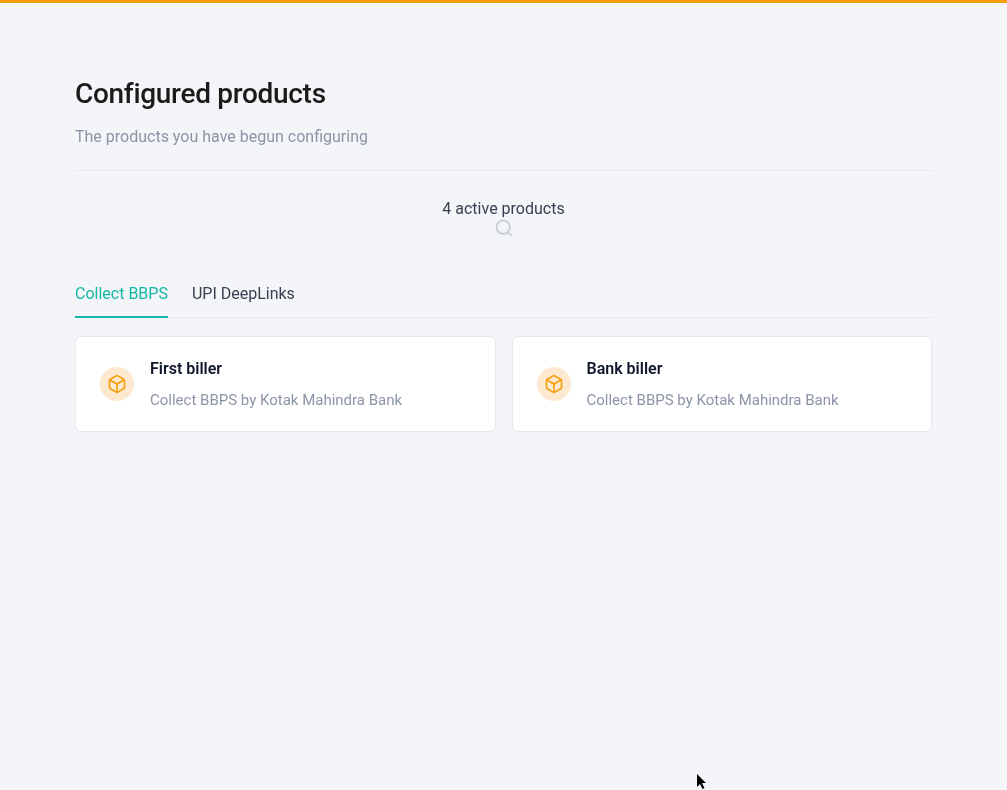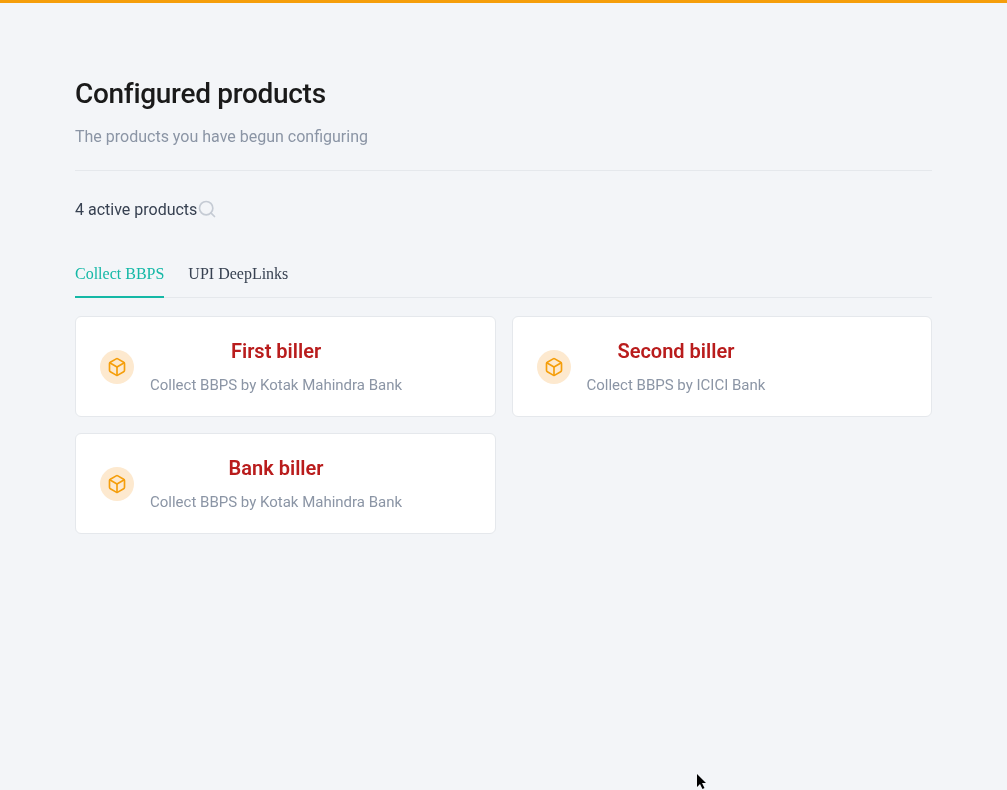--- a/index.html
+++ b/index.html
@@ -44,23 +44,24 @@
 
     .divider {
       border: none;
       border-top: 1px solid #e5e8ec;
       margin-top: 24px;
       margin-bottom: 0;
     }
 
     .status-row {
       display: flex;
-      justify-content: flex-start;
+      justify-content: space-between;
       align-items: center;
       margin-top: 28px;
+      flex-direction: column;
     }
 
     .active-count {
       font-size: 16px;
       color: #374151;
       font-weight: 400;
     }
 
     .search-icon {
       color: #c5cbd4;
@@ -75,21 +76,20 @@
       border-bottom: 1px solid #e5e8ec;
     }
 
     .tab {
       padding: 0 0 14px 0;
       margin-right: 24px;
       font-size: 16px;
       cursor: pointer;
       position: relative;
       font-weight: 400;
-      font-family: Liberation Serif, serif;
     }
 
     .tab.active {
       color: #14b8a6;
     }
 
     .tab.active::after {
       content: '';
       position: absolute;
       bottom: -1px;
@@ -135,25 +135,24 @@
     .card-icon-wrap svg {
       display: block;
     }
 
     .card-content {
       display: flex;
       flex-direction: column;
     }
 
     .card-title {
-      font-size: 20px;
+      font-size: 16px;
       font-weight: 600;
-      color: #b91c1c;
+      color: #0f172a;
       margin-bottom: 2px;
-      text-align: center;
     }
 
     .card-subtitle {
       font-size: 15px;
       color: #8b95a5;
       font-weight: 400;
       margin-top: 11px;
     }
 
     .cursor-arrow {
@@ -198,43 +197,30 @@
           <polyline points="3.27 6.96 12 12.01 20.73 6.96"></polyline>
           <line x1="12" y1="22.08" x2="12" y2="12"></line>
         </svg>
       </div>
       <div class="card-content">
         <div class="card-title">First biller</div>
         <div class="card-subtitle">Collect BBPS by Kotak Mahindra Bank</div>
       </div>
     </div>
 
+
     <div class="card">
       <div class="card-icon-wrap">
         <svg width="20" height="20" viewBox="0 0 24 24" fill="none" stroke="#f59e0b" stroke-width="2" stroke-linecap="round" stroke-linejoin="round">
           <path d="M21 16V8a2 2 0 0 0-1-1.73l-7-4a2 2 0 0 0-2 0l-7 4A2 2 0 0 0 3 8v8a2 2 0 0 0 1 1.73l7 4a2 2 0 0 0 2 0l7-4A2 2 0 0 0 21 16z"></path>
           <polyline points="3.27 6.96 12 12.01 20.73 6.96"></polyline>
           <line x1="12" y1="22.08" x2="12" y2="12"></line>
         </svg>
       </div>
       <div class="card-content">
-        <div class="card-title">Second biller</div>
-        <div class="card-subtitle">Collect BBPS by ICICI Bank</div>
-      </div>
-    </div>
-
-    <div class="card">
-      <div class="card-icon-wrap">
-        <svg width="20" height="20" viewBox="0 0 24 24" fill="none" stroke="#f59e0b" stroke-width="2" stroke-linecap="round" stroke-linejoin="round">
-          <path d="M21 16V8a2 2 0 0 0-1-1.73l-7-4a2 2 0 0 0-2 0l-7 4A2 2 0 0 0 3 8v8a2 2 0 0 0 1 1.73l7 4a2 2 0 0 0 2 0l7-4A2 2 0 0 0 21 16z"></path>
-          <polyline points="3.27 6.96 12 12.01 20.73 6.96"></polyline>
-          <line x1="12" y1="22.08" x2="12" y2="12"></line>
-        </svg>
-      </div>
-      <div class="card-content">
         <div class="card-title">Bank biller</div>
         <div class="card-subtitle">Collect BBPS by Kotak Mahindra Bank</div>
       </div>
     </div>
 
   </div>
 </div>
 
 <svg class="cursor-arrow" width="12" height="16" viewBox="0 0 12 16">
   <path d="M0 0 L0 13 L3 10 L5.5 15 L7.5 14 L5 9 L9 9 Z" fill="black"></path>

